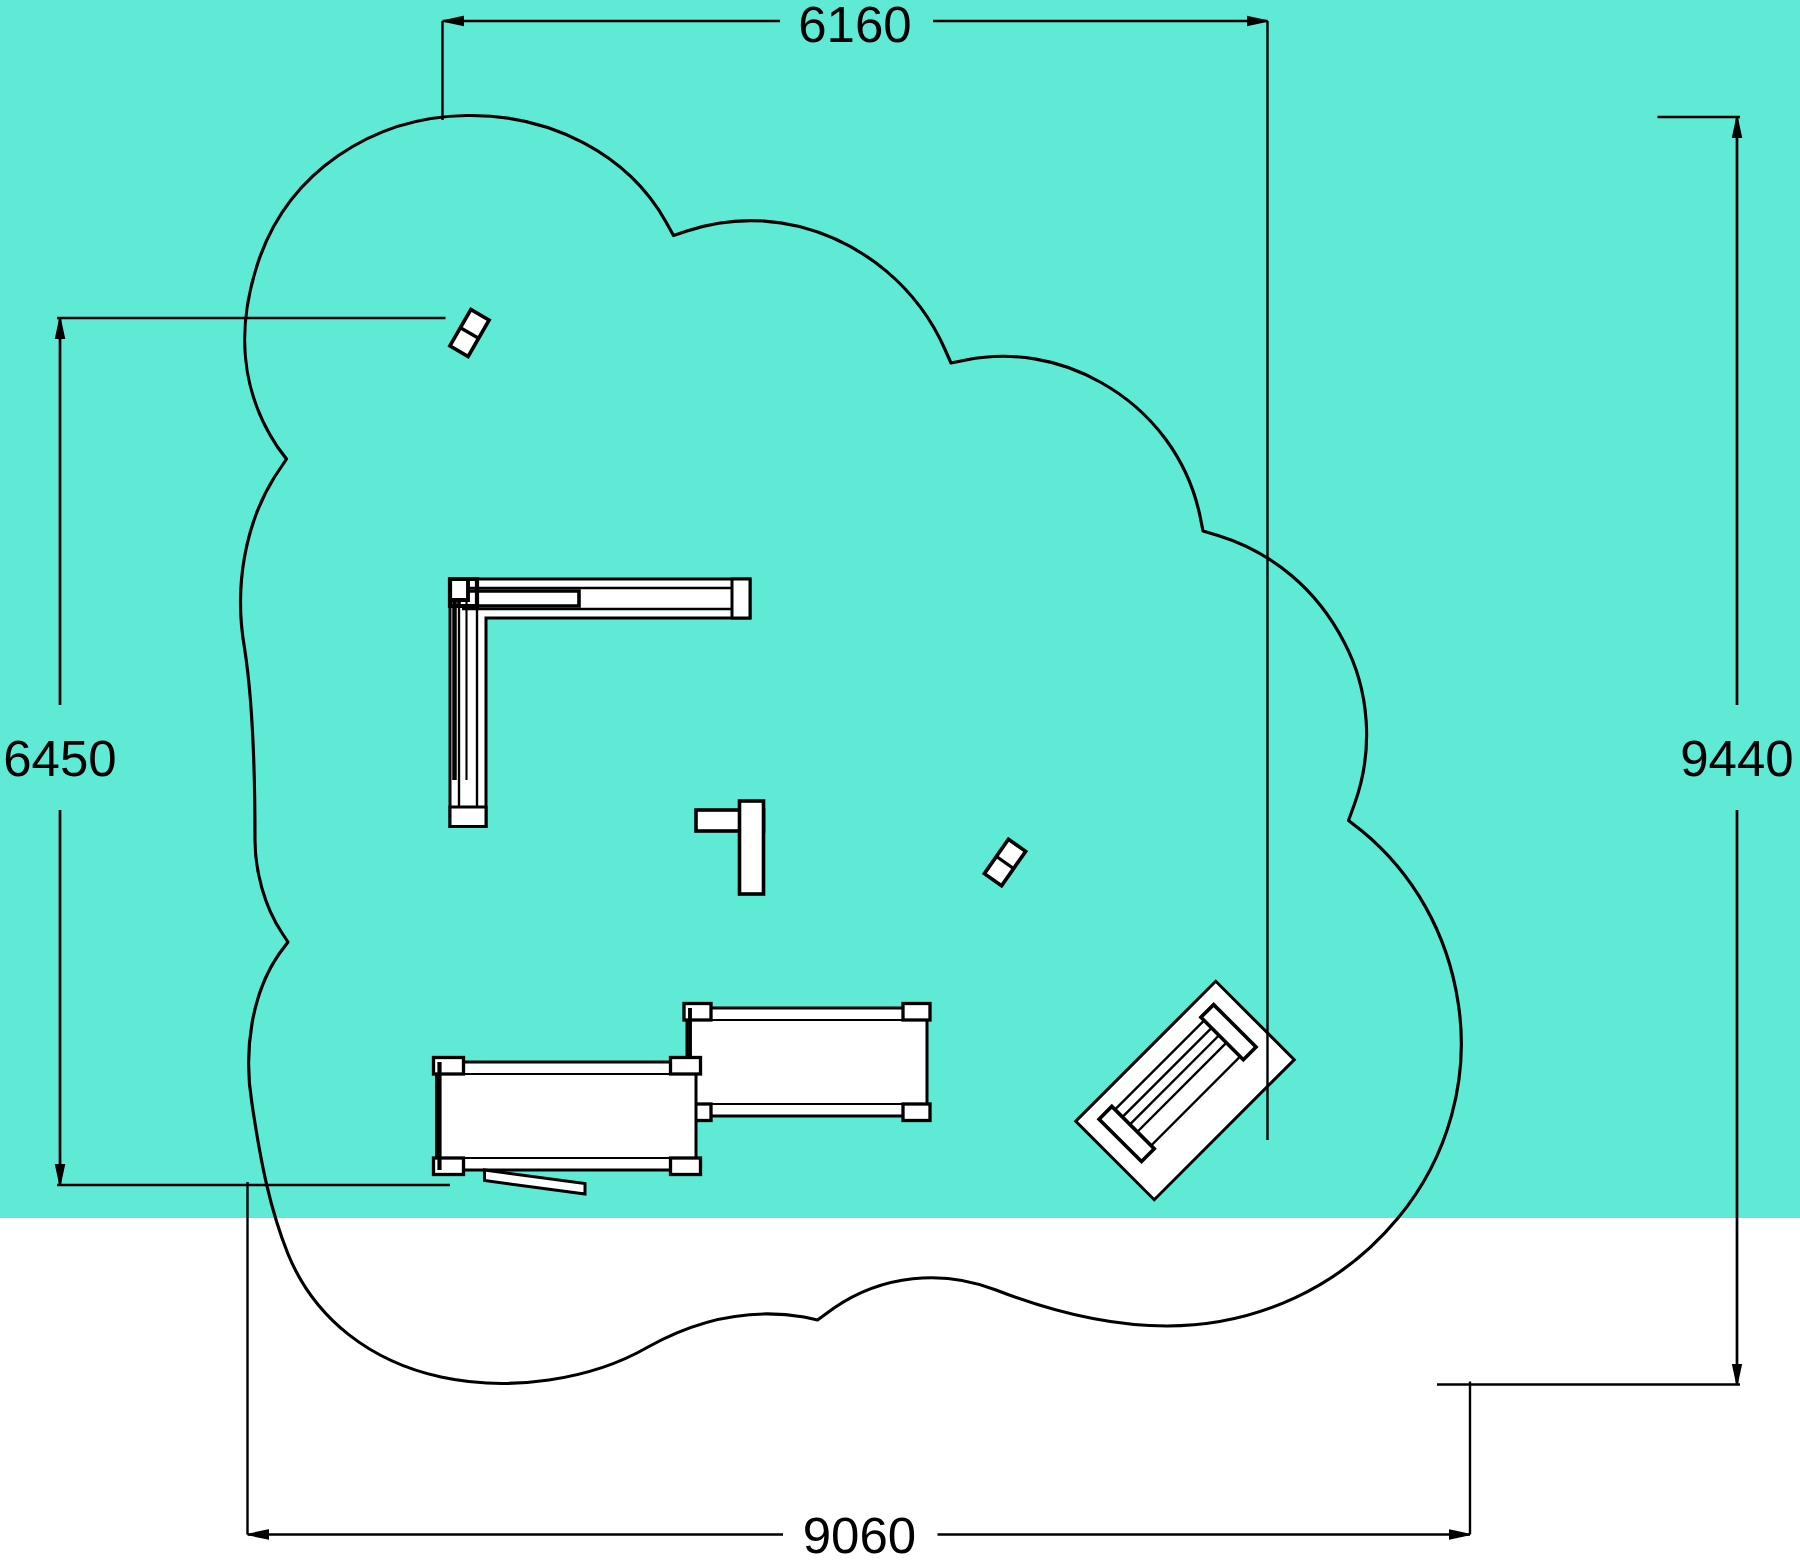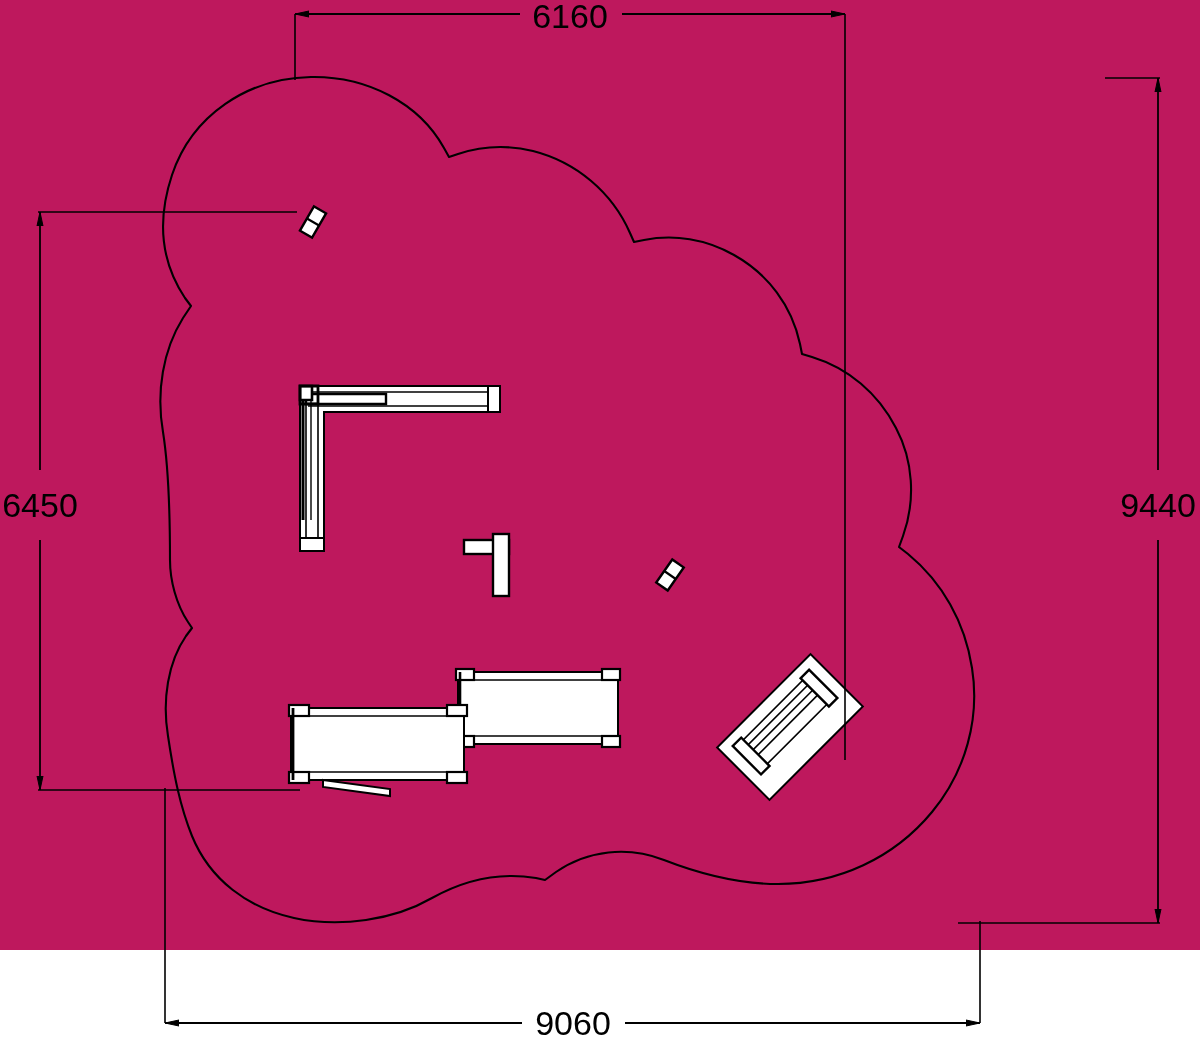--- a/index.html
+++ b/index.html
@@ -10,22 +10,22 @@
   }
   body {
     width: 1200px;
     height: 1040px;
     font-family: "Liberation Sans", sans-serif;
     overflow: hidden;
   }
   #plan-root {
     position: relative;
     width: 1200px;
-    height: 950px;
-    background: #be185d;
+    height: 812px;
+    background: #5eead4;
   }
   svg#plan-svg {
     display: block;
     width: 1200px;
     height: 1040px;
   }
   .dim-text {
     font-family: "Liberation Sans", sans-serif;
     font-size: 34px;
     fill: #000000;

